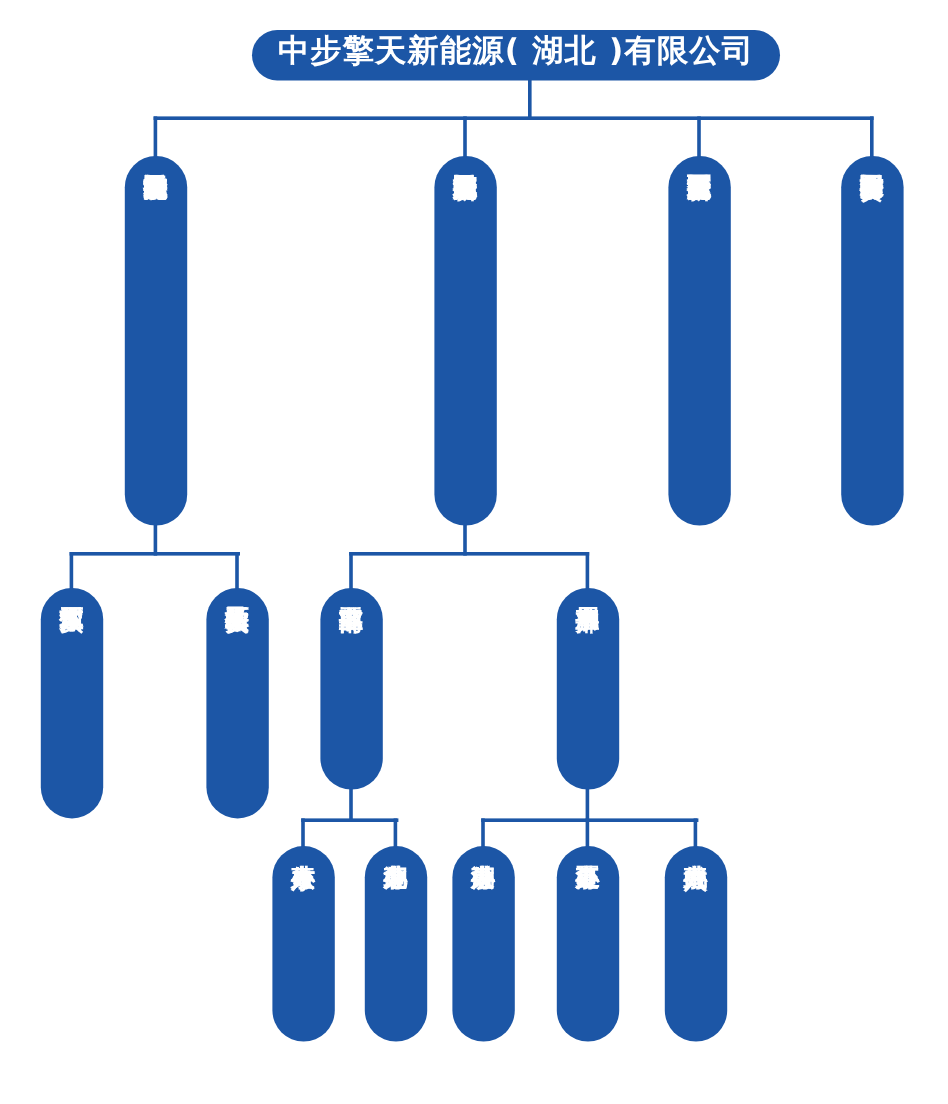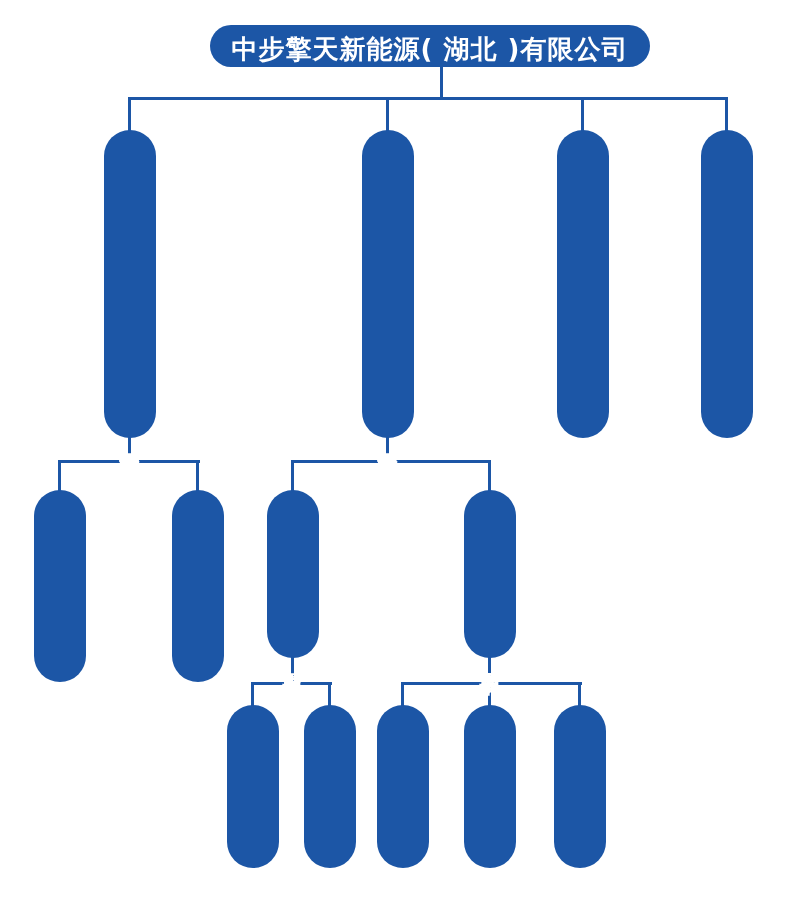--- a/index.html
+++ b/index.html
@@ -17,21 +17,21 @@
   }
   
   .line{position:absolute;background:var(--primary);}
   .h{height:3px;}
   .v{width:3px;}
   
   .node{
     position:absolute;
     background:var(--primary);
     color:var(--on-primary);
-    display:flex;align-items:flex-end;justify-content:center;
+    display:flex;align-items:flex-start;justify-content:center;
     font-weight:bold;
   }
   .root-box{
     left:210px;top:25px;width:440px;height:42px;
     border-radius:21px;
     font-size:26px;letter-spacing:1px;
     white-space:nowrap;
   }
   .pill{
     width:52px;border-radius:26px;

